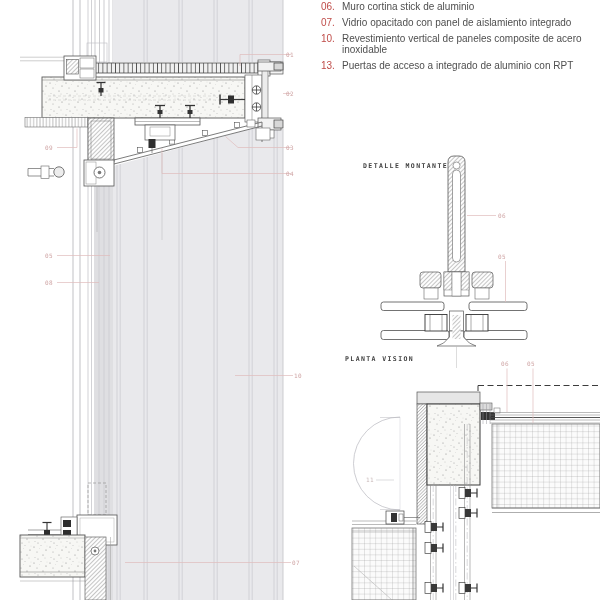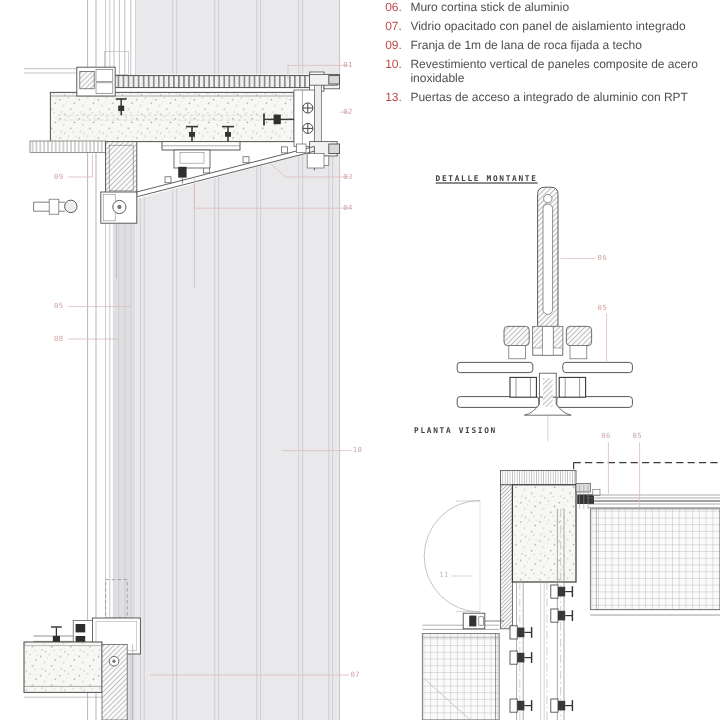--- a/index.html
+++ b/index.html
@@ -364,21 +364,21 @@
     <path d="M57,282.5 L99,282.5"></path>
     <path d="M235,375.5 L293,375.5"></path>
     <path d="M125,562.5 L291,562.5"></path>
     <path d="M467,215.5 L496,215.5"></path>
     <path d="M505.5,261 L505.5,302"></path>
     <path d="M507,368.5 L507,412"></path>
     <path d="M533,368.5 L533,423"></path>
   </g>
 </svg>
 
-<div class="dtitle" style="left:363px;top:145px;text-decoration:underline;">DETALLE MONTANTE</div>
+<div class="dtitle" style="left:363px;top:162px;">DETALLE MONTANTE</div>
 <div class="dtitle" style="left:345px;top:355px;">PLANTA VISION</div>
 
 <div class="callout" style="left:286px;top:51px;">01</div>
 <div class="callout" style="left:286px;top:90px;">02</div>
 <div class="callout" style="left:286px;top:144px;">03</div>
 <div class="callout" style="left:286px;top:170px;">04</div>
 <div class="callout" style="left:45px;top:144px;">09</div>
 <div class="callout" style="left:45px;top:252px;">05</div>
 <div class="callout" style="left:45px;top:279px;">08</div>
 <div class="callout" style="left:294px;top:372px;">10</div>
@@ -394,24 +394,20 @@
     <span class="legend-num">06.</span>
     <span class="legend-text">Muro cortina stick de aluminio</span>
   </div>
 
   <div class="legend-row">
     <span class="legend-num">07.</span>
     <span class="legend-text">Vidrio opacitado con panel de aislamiento integrado</span>
   </div>
 
 
-  <div class="legend-row">
-    <span class="legend-num">09.</span>
-    <span class="legend-text">Franja de 1m de lana de roca fijada a techo</span>
-  </div>
 
   <div class="legend-row">
     <span class="legend-num">10.</span>
     <span class="legend-text">Revestimiento vertical de paneles composite de acero inoxidable</span>
   </div>
 
   <div class="legend-row">
     <span class="legend-num">13.</span>
     <span class="legend-text">Puertas de acceso a integrado de aluminio con RPT</span>
   </div>

